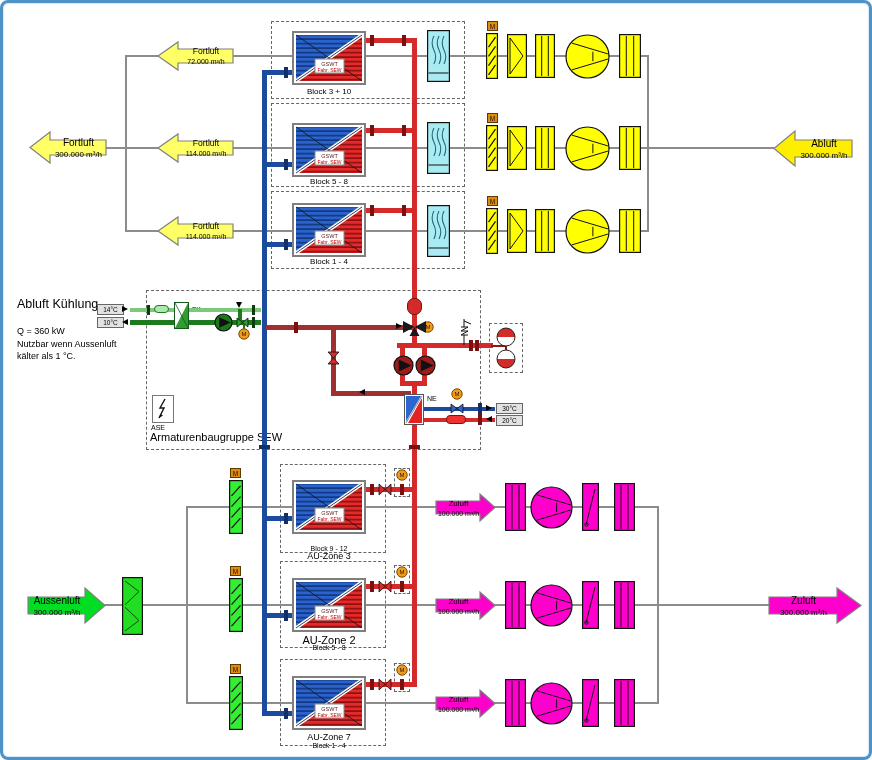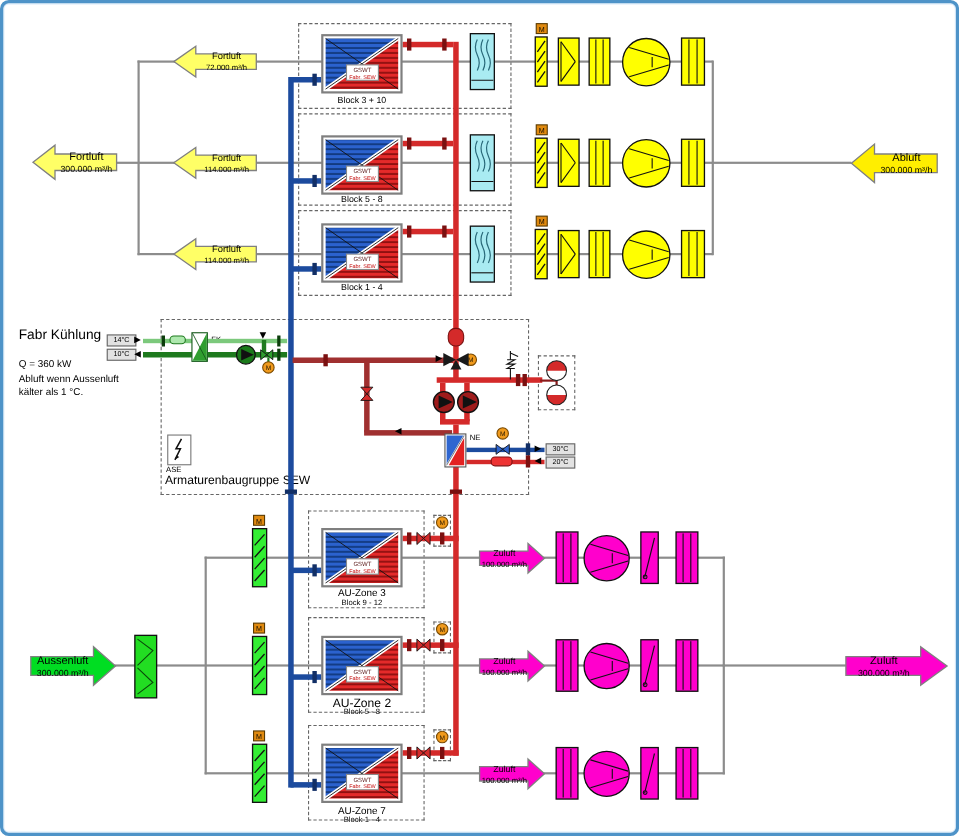--- a/index.html
+++ b/index.html
@@ -35,33 +35,33 @@
   <div class="dash" style="left:268px;top:188px;width:194px;height:78px"></div>
   <div class="dash" style="left:143px;top:287px;width:335px;height:160px"></div>
   <div class="dash" style="left:486px;top:320px;width:34px;height:50px"></div>
   <div class="dash" style="left:277px;top:461px;width:106px;height:89px"></div>
   <div class="dash" style="left:277px;top:558px;width:106px;height:87px"></div>
   <div class="dash" style="left:277px;top:656px;width:106px;height:87px"></div>
   <div class="dash" style="left:391px;top:465px;width:16px;height:29px"></div>
   <div class="dash" style="left:391px;top:562px;width:16px;height:29px"></div>
   <div class="dash" style="left:391px;top:660px;width:16px;height:29px"></div>
 
-  <div class="lbl" style="left:14px;top:294px;font-size:12.5px">Fabr Kühlung</div>
+  <div class="lbl" style="left:14px;top:294px;font-size:12.5px">Abluft Kühlung</div>
   <div class="lbl" style="left:14px;top:323px;font-size:9px">Q = 360 kW</div>
-  <div class="lbl" style="left:14px;top:336px;font-size:9px">Abluft wenn Aussenluft</div>
+  <div class="lbl" style="left:14px;top:336px;font-size:9px">Nutzbar wenn Aussenluft</div>
   <div class="lbl" style="left:14px;top:348px;font-size:9px">kälter als 1 °C.</div>
   <div class="lbl" style="left:189px;top:303px;font-size:7px">FK</div>
   <div class="lbl" style="left:424px;top:392px;font-size:7px">NE</div>
   <div class="lbl" style="left:148px;top:421px;font-size:7px">ASE</div>
   <div class="lbl" style="left:147px;top:428px;font-size:11px">Armaturenbaugruppe SEW</div>
 
   <div class="cap" style="top:84px;font-size:8px">Block 3 + 10</div>
   <div class="cap" style="top:174px;font-size:8px">Block 5 - 8</div>
   <div class="cap" style="top:254px;font-size:8px">Block 1 - 4</div>
-  <div class="cap" style="top:531px;font-size:9px">AU-Zone 3</div>
+  <div class="cap" style="top:548px;font-size:9px">AU-Zone 3</div>
   <div class="cap" style="top:542px;font-size:7px">Block 9 - 12</div>
   <div class="cap" style="top:631px;font-size:11px">AU-Zone 2</div>
   <div class="cap" style="top:641px;font-size:7px">Block 5 - 8</div>
   <div class="cap" style="top:729px;font-size:9px">AU-Zone 7</div>
   <div class="cap" style="top:739px;font-size:7px">Block 1 - 4</div>
 
   <div class="tag" style="left:94px;top:301px">
       <span>14°C</span>
     </div>
   <div class="tag" style="left:94px;top:314px">

